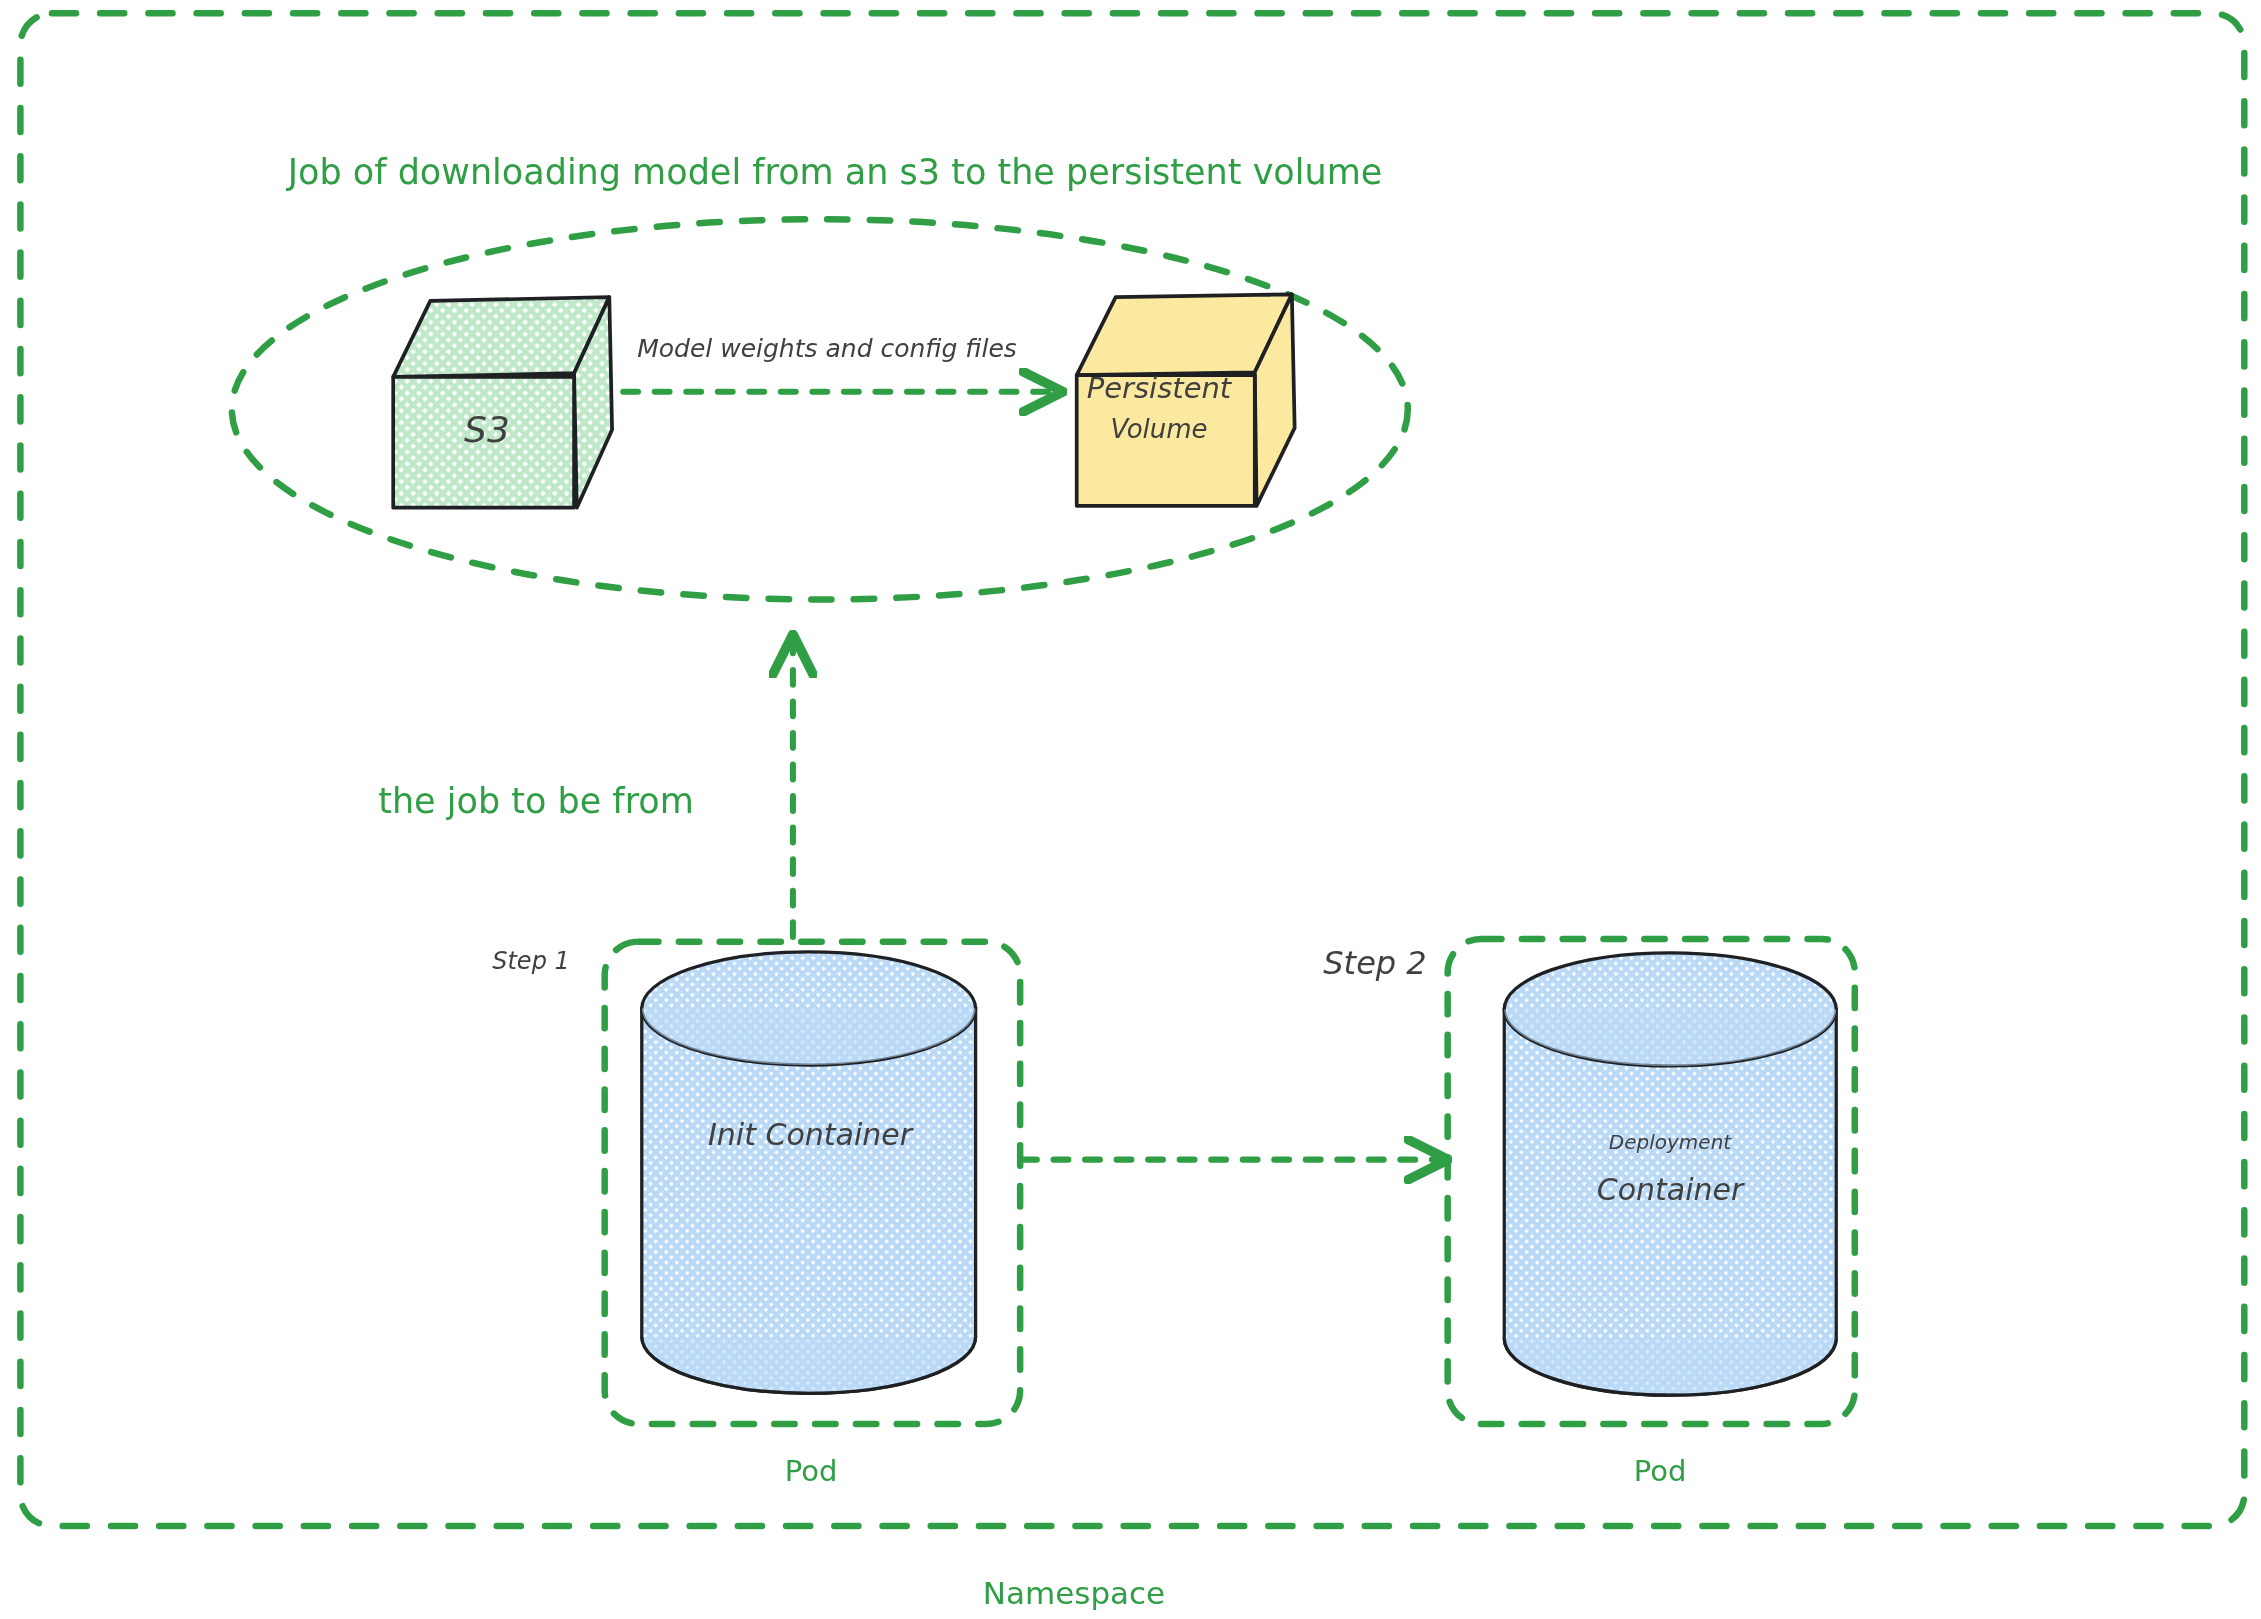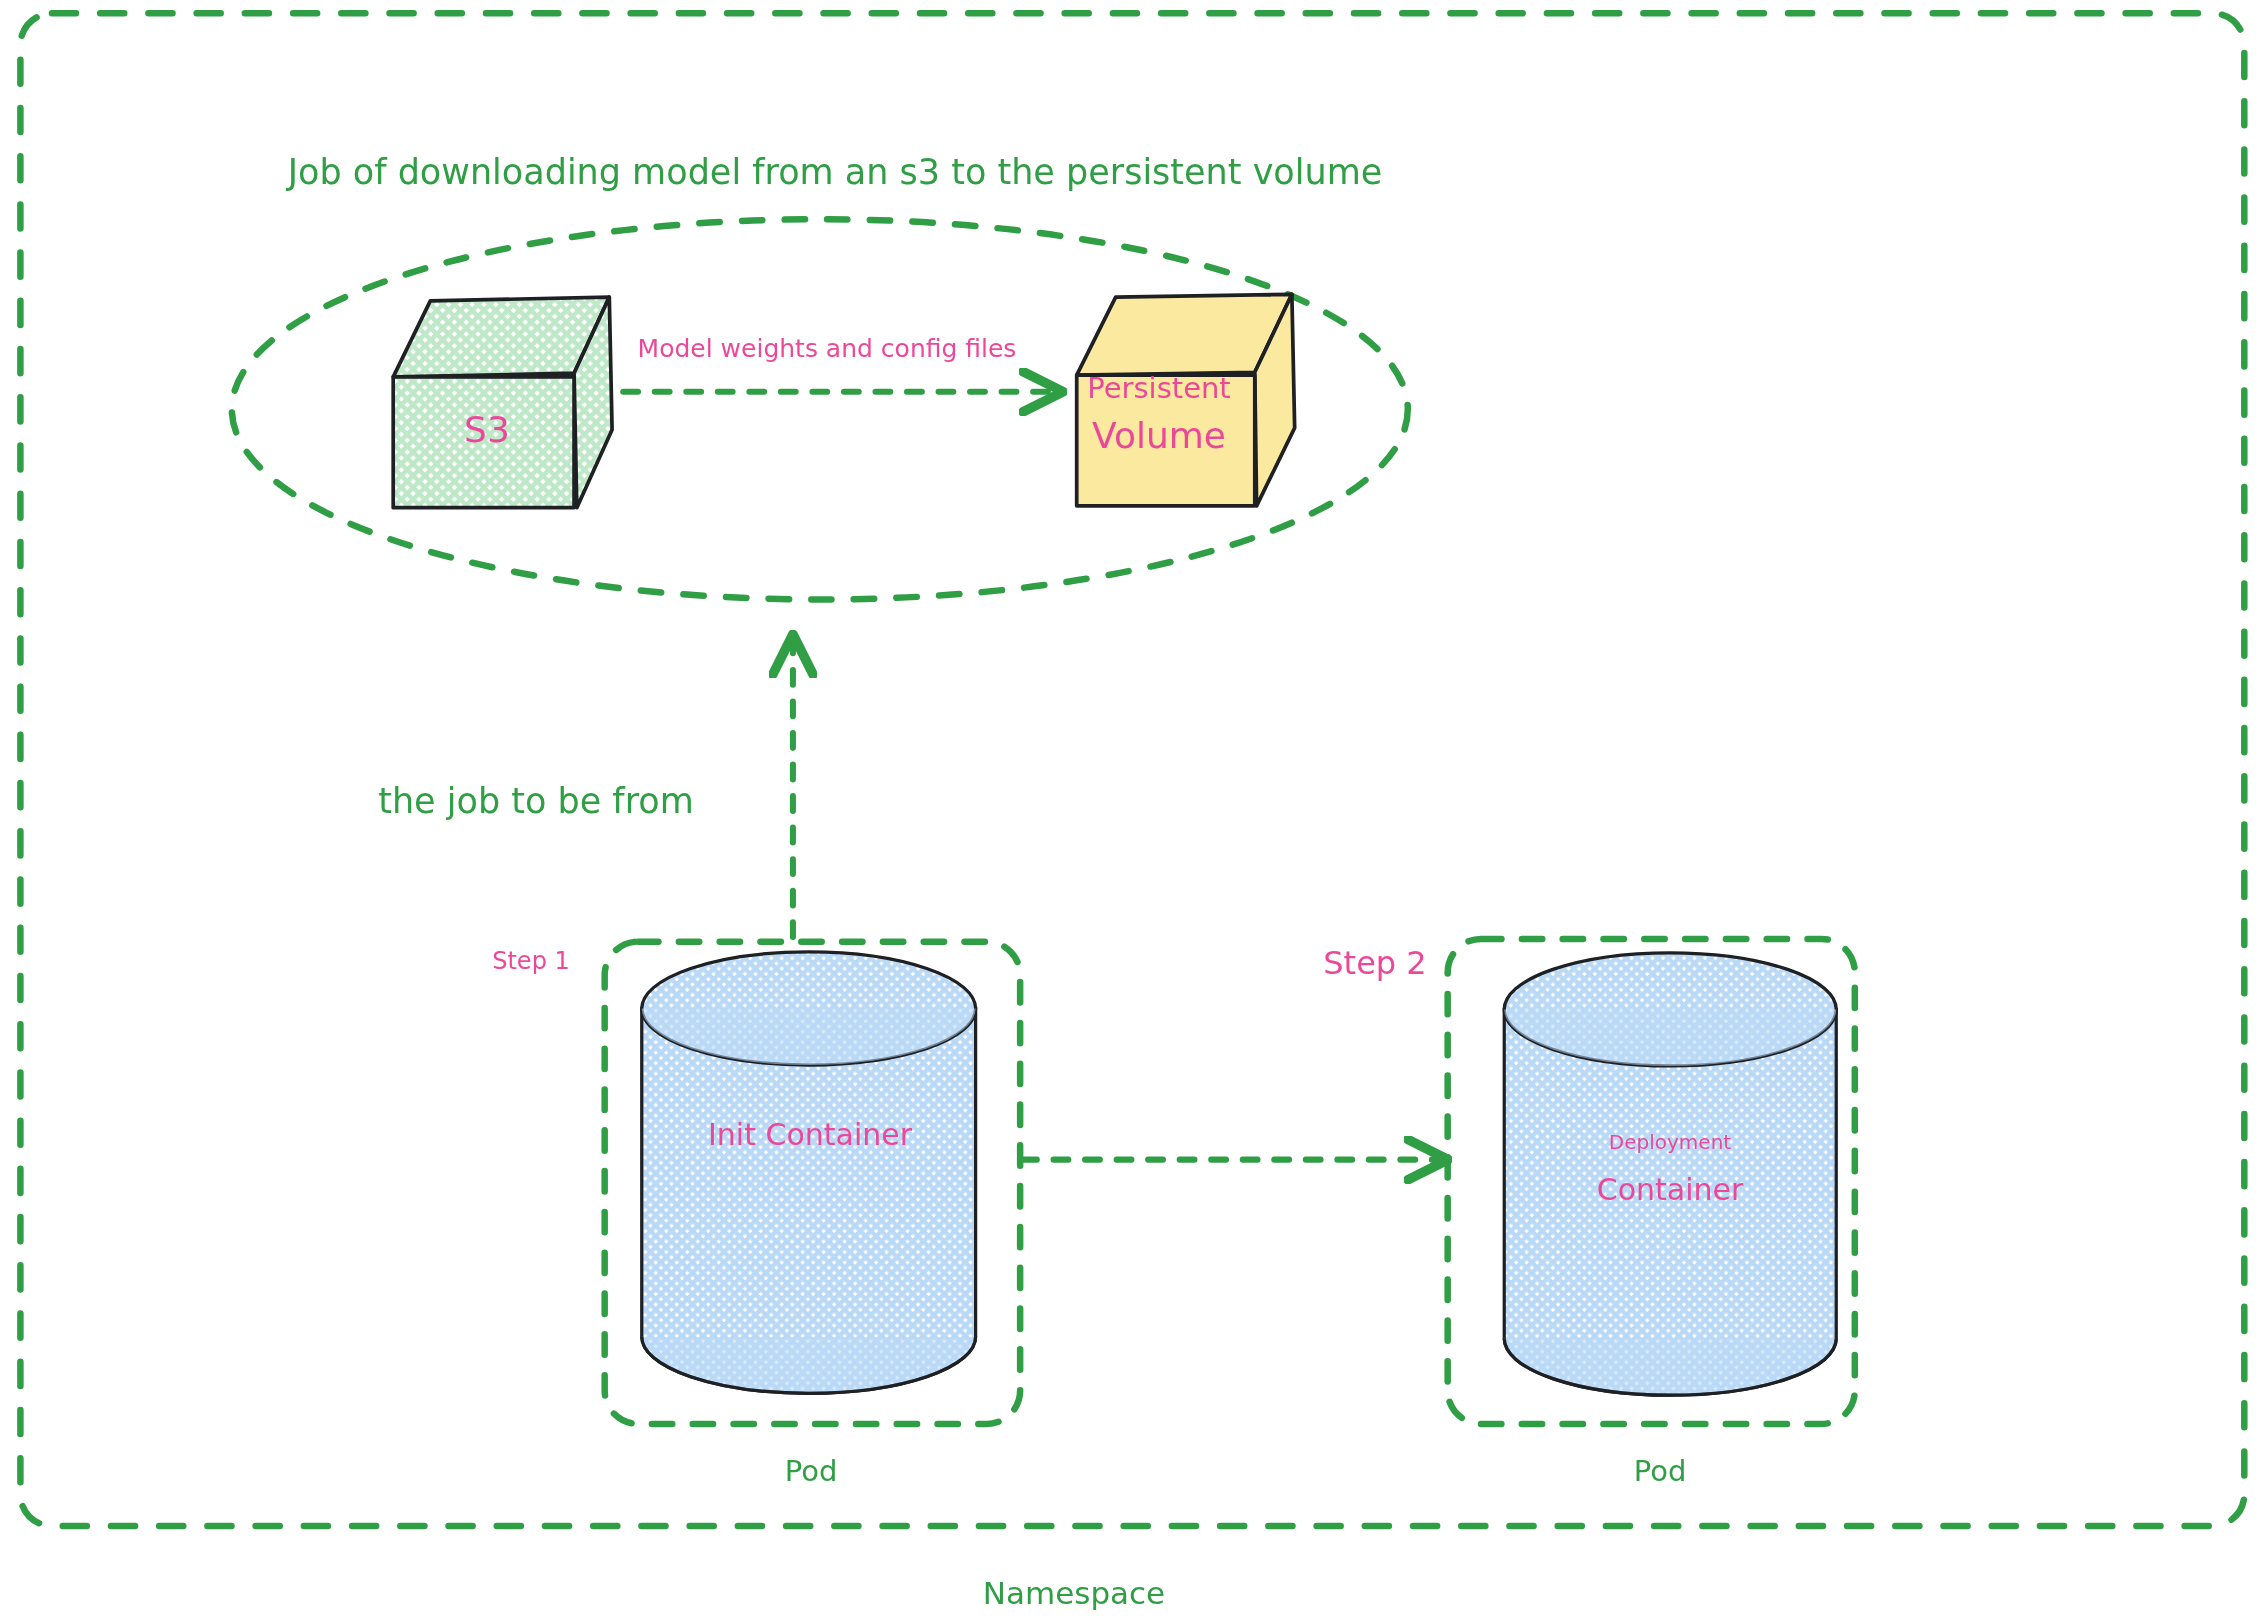--- a/index.html
+++ b/index.html
@@ -27,21 +27,21 @@
     height: 1620px;
     overflow: visible;
   }
   .lbl {
     position: absolute;
     white-space: pre;
     line-height: 1.22;
     font-family: "DejaVu Sans", sans-serif;
   }
   .lbl-green { color: #2f9e44; }
-  .lbl-black { color: #ec4899; }
+  .lbl-black { color: #404040; font-style: italic; }
   .lbl-center { text-align: center; transform: translateX(-50%); }
 </style>
 </head>
 <body>
 
 <div id="stage">
 
   <svg class="layer" viewBox="0 0 2438 1746">
     <defs>
       <pattern id="hatchGreen" width="10" height="10" patternUnits="userSpaceOnUse" patternTransform="rotate(45)">
@@ -104,21 +104,21 @@
     </g>
 
     <line x1="1102" y1="1250" x2="1555" y2="1250" stroke="#2f9e44" stroke-width="6.5" stroke-dasharray="16 18" stroke-linecap="round" marker-end="url(#arrowGreen)"></line>
   </svg>
 
   <div class="lbl lbl-green lbl-center" style="left:835px; top:151px; font-size:35px;">Job of downloading model from an s3 to the persistent volume</div>
 
   <div class="lbl lbl-black lbl-center" style="left:487px; top:408px; font-size:36px;">S3</div>
 
   <div class="lbl lbl-black lbl-center" style="left:1159px; top:371px; font-size:29px;">Persistent</div>
-  <div class="lbl lbl-black lbl-center" style="left:1159px; top:414px; font-size:36px;">Volume</div>
+  <div class="lbl lbl-black lbl-center" style="left:1159px; top:414px; font-size:26px;">Volume</div>
 
   <div class="lbl lbl-black lbl-center" style="left:827px; top:334px; font-size:25px;">Model weights and config files</div>
 
   <div class="lbl lbl-green lbl-center" style="left:536px; top:780px; font-size:35px;">the job to be from</div>
 
   <div class="lbl lbl-black lbl-center" style="left:531px; top:947px; font-size:24px;">Step 1</div>
 
   <div class="lbl lbl-black lbl-center" style="left:810px; top:1117px; font-size:30px;">Init Container</div>
 
   <div class="lbl lbl-black lbl-center" style="left:1375px; top:944px; font-size:32px;">Step 2</div>

